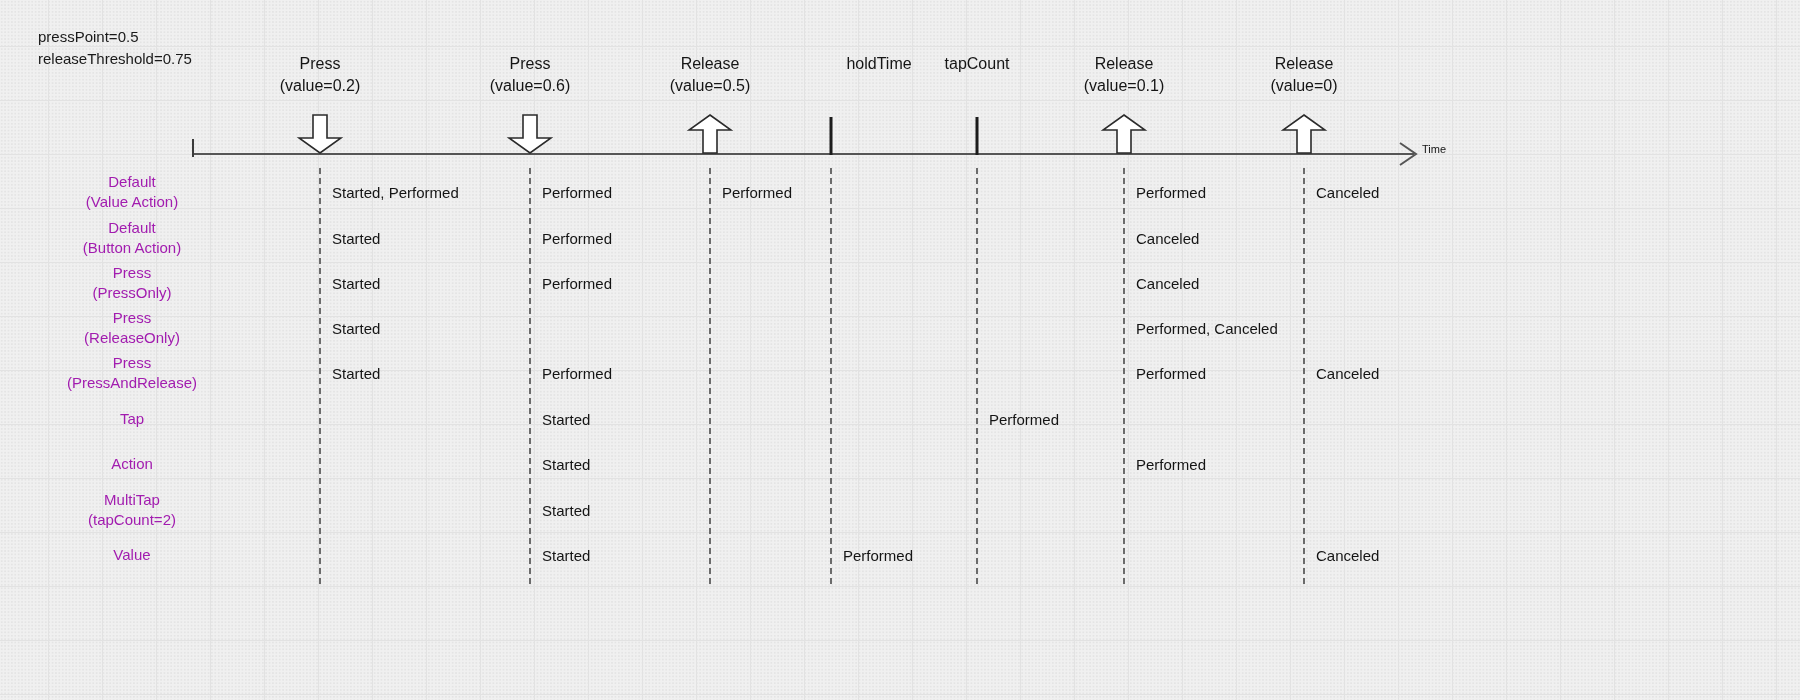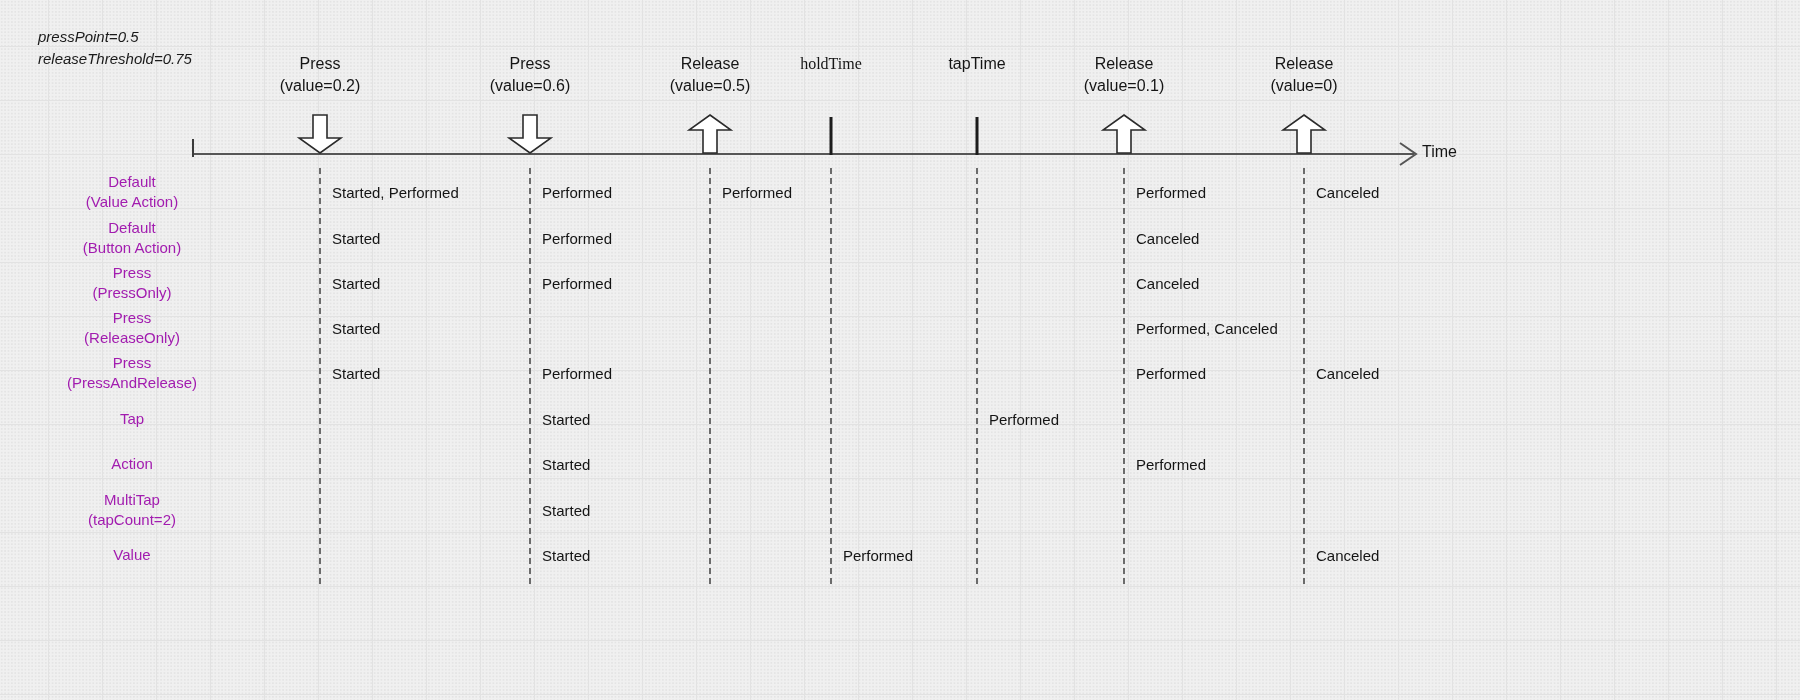--- a/index.html
+++ b/index.html
@@ -19,21 +19,20 @@
     background-position: -6px -8px, -6px -8px, 0 0;
   }
   #stage { position: relative; width: 1800px; height: 700px; }
 
   .abs { position: absolute; }
 
   .note {
     left: 38px; top: 26px;
     font-size: 15px; color: #1a1a1a; line-height: 22px;
     white-space: pre-line;
-    font-style: italic;
   }
 
   
   .evt-label {
     position: absolute;
     transform: translateX(-50%);
     text-align: center;
     font-size: 16px;
     color: #151515;
     line-height: 22px;
@@ -47,21 +46,21 @@
     background: #555;
   }
   .axis-cap {
     left: 192px; top: 139px;
     width: 2px; height: 18px;
     background: #3a3a3a;
   }
   .axis-head { left: 1398px; top: 141px; }
   .axis-title {
     left: 1422px; top: 143px;
-    font-size: 16px; color: #151515;
+    font-size: 11px; color: #151515;
   }
 
   
   .marker { position: absolute; transform: translateX(-50%); }
   .tick-bar {
     position: absolute; transform: translateX(-50%);
     width: 3px; background: #1c1c1c;
   }
 
   
@@ -137,22 +136,22 @@
           <polygon points="23,1 44,16 30,16 30,39 16,39 16,16 2,16" fill="#ffffff" stroke="#2b2b2b" stroke-width="1.6" stroke-linejoin="miter"></polygon>
         </svg></div>
     </div>
   <div id="labels-layer">
       <div class="evt-label" style="left: 320px; top: 53px;">Press
 (value=0.2)</div>
       <div class="evt-label" style="left: 530px; top: 53px;">Press
 (value=0.6)</div>
       <div class="evt-label" style="left: 710px; top: 53px;">Release
 (value=0.5)</div>
-      <div class="evt-label" style="left: 831px; top: 53px; font-family: Liberation Serif, serif;">holdTime</div>
-      <div class="evt-label" style="left: 977px; top: 53px;">tapTime</div>
+      <div class="evt-label" style="left: 879px; top: 53px;">holdTime</div>
+      <div class="evt-label" style="left: 977px; top: 53px;">tapCount</div>
       <div class="evt-label" style="left: 1124px; top: 53px;">Release
 (value=0.1)</div>
       <div class="evt-label" style="left: 1304px; top: 53px;">Release
 (value=0)</div>
     </div>
   <div id="rows-layer">
       <div class="row-label" style="top: 192px;">Default
 (Value Action)</div>
       <div class="cell" style="left: 332px; top: 192px; text-align: center;">Started, Performed</div>
       <div class="cell" style="left: 542px; top: 192px;">Performed</div>

